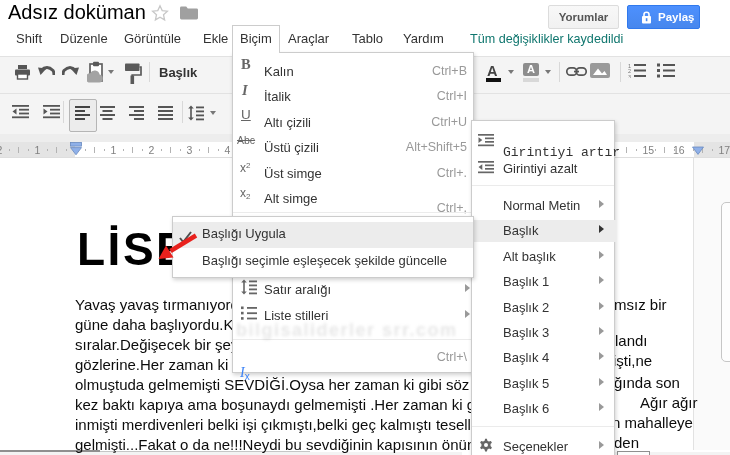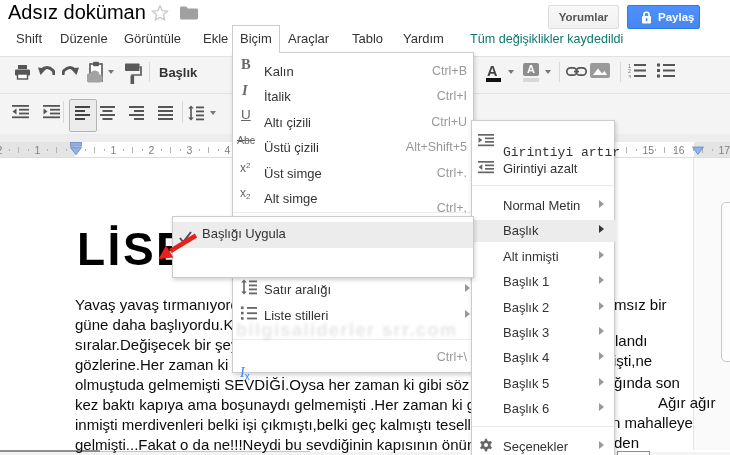--- a/index.html
+++ b/index.html
@@ -299,21 +299,21 @@
       <rect x="8" y="9.5" width="8" height="1.8"></rect>
       <rect x="8" y="13.5" width="8" height="1.8"></rect>
     </g>
 </svg>
 <div class="abs" style="left:210px;top:111px;width:0;height:0;border-left:3.5px solid transparent;border-right:3.5px solid transparent;border-top:4px solid #777;"></div>
 
 <div class="rf" style="left:614px;top:295px;">msız bir</div>
 <div class="rf" style="left:615px;top:330.5px;">landı</div>
 <div class="rf" style="left:613px;top:350.5px;">işti,ne</div>
 <div class="rf" style="left:614px;top:372.5px;">ğında son</div>
-<div class="rf" style="left:619px;top:392.5px;margin-left:39px;">Ağır ağır</div>
+<div class="rf" style="left:601px;top:392.5px;margin-left:39px;">Ağır ağır</div>
 <div class="rf" style="left:612px;top:412.5px;">n mahalleye</div>
 <div class="rf" style="left:614px;top:432.5px;">den</div>
 
 <div class="abs" style="left:232px;top:25px;width:46px;height:27px;background:#fff;border:1px solid #ccc;border-bottom:none;z-index:51;"></div>
 <div class="abs" style="left:240px;top:31px;font-size:13px;color:#333;z-index:52;">Biçim</div>
 
 <div class="abs" style="left:232px;top:52px;width:240px;height:319px;background:#fff;border:1px solid #ccc;box-shadow:1px 2px 4px rgba(0,0,0,0.18);z-index:50;">
  <div class="abs" style="left:8px;top:3px;width:13px;height:16px;font-family:'Liberation Serif',serif;font-size:14.5px;font-weight:bold;color:#666;">B</div>
  <div class="mi" style="left:31px;top:11px;">Kalın</div>
  <div class="sc" style="top:11px;">Ctrl+B</div>
@@ -384,21 +384,21 @@
       </g>
   <path d="M4.3 3.2 L4.3 9 0.5 6.1 Z" fill="#666"></path>
  </svg>
  <div class="mi" style="left:31px;top:40px;">Girintiyi azalt</div>
  <div class="sep" style="top:64px;"></div>
  <div class="mi" style="left:31px;top:77px;">Normal Metin</div>
  <div class="arr" style="left:127px;top:79px;"></div>
  <div class="abs" style="left:0;top:99px;width:144px;height:22px;background:#ececec;"></div>
  <div class="mi" style="left:31px;top:102px;">Başlık</div>
  <div class="arr" style="left:127px;top:104px;border-left-color:#333;"></div>
- <div class="mi" style="left:31px;top:128px;">Alt inmişti</div>
+ <div class="mi" style="left:31px;top:128px;">Alt başlık</div>
  <div class="arr" style="left:127px;top:130px;"></div>
  <div class="mi" style="left:31px;top:153px;">Başlık 1</div>
  <div class="arr" style="left:127px;top:155px;"></div>
  <div class="mi" style="left:31px;top:179px;">Başlık 2</div>
  <div class="arr" style="left:127px;top:181px;"></div>
  <div class="mi" style="left:31px;top:204px;">Başlık 3</div>
  <div class="arr" style="left:127px;top:206px;"></div>
  <div class="mi" style="left:31px;top:229px;">Başlık 4</div>
  <div class="arr" style="left:127px;top:231px;"></div>
  <div class="mi" style="left:31px;top:255px;">Başlık 5</div>
@@ -412,20 +412,21 @@
  <div class="mi" style="left:31px;top:318px;">Seçenekler</div>
  <div class="arr" style="left:127px;top:320px;"></div>
 </div>
 
 <div class="abs" style="left:172px;top:216px;width:300px;height:60px;background:#fff;border:1px solid #ccc;box-shadow:1px 2px 4px rgba(0,0,0,0.18);z-index:70;">
  <div class="abs" style="left:0;top:5px;width:300px;height:26px;background:#ececec;"></div>
  <svg class="abs" style="left:6px;top:14px" width="13" height="13" viewBox="0 0 13 13">
   <path d="M1 7 L4.2 11 L12 1" fill="none" stroke="#4d4d4d" stroke-width="2"></path>
  </svg>
  <div class="mi" style="left:29px;top:9px;">Başlığı Uygula</div>
+ <div class="mi" style="left:29px;top:36px;">Başlığı seçimle eşleşecek şekilde güncelle</div>
 </div>
 
 <svg class="abs" style="left:154px;top:230px;z-index:80;" width="46" height="33" viewBox="0 0 46 33">
  <path d="M42 5.5 L16.5 21" stroke="#e8211d" stroke-width="4.6" fill="none"></path>
  <path d="M4.5 29 L12 15.5 L19.5 27.5 Z" fill="#e8211d"></path>
 </svg>
 
 <div class="abs" style="left:236px;top:320px;font-size:18px;font-weight:bold;color:rgba(110,110,110,0.17);letter-spacing:1.5px;filter:blur(1.6px);z-index:75;white-space:nowrap;">bilgisaliderler srr.com</div>
 
 </body></html>

